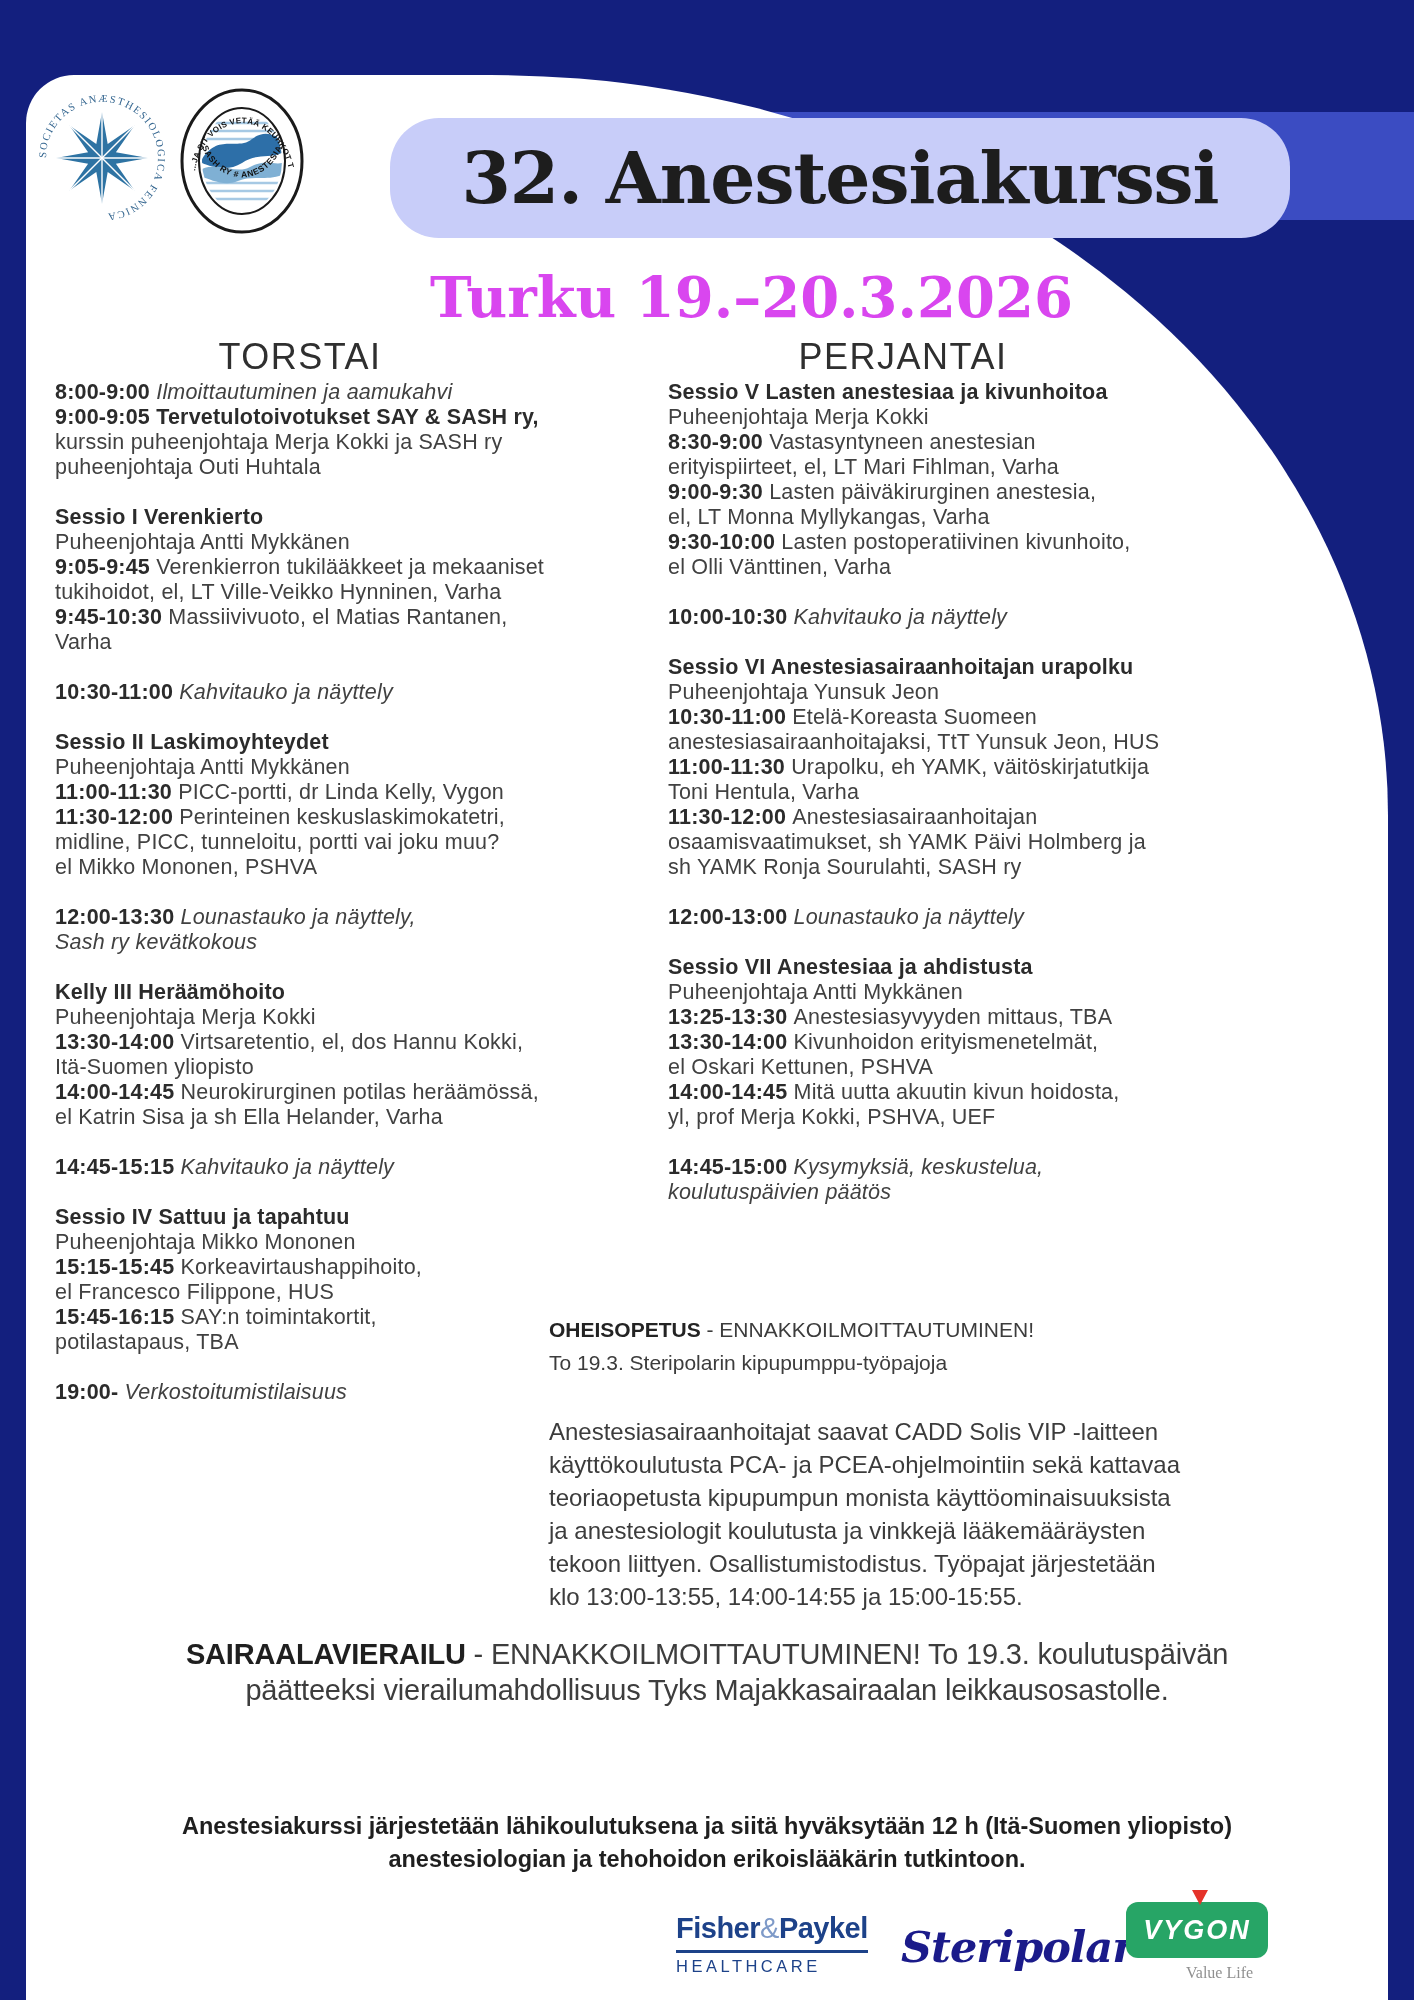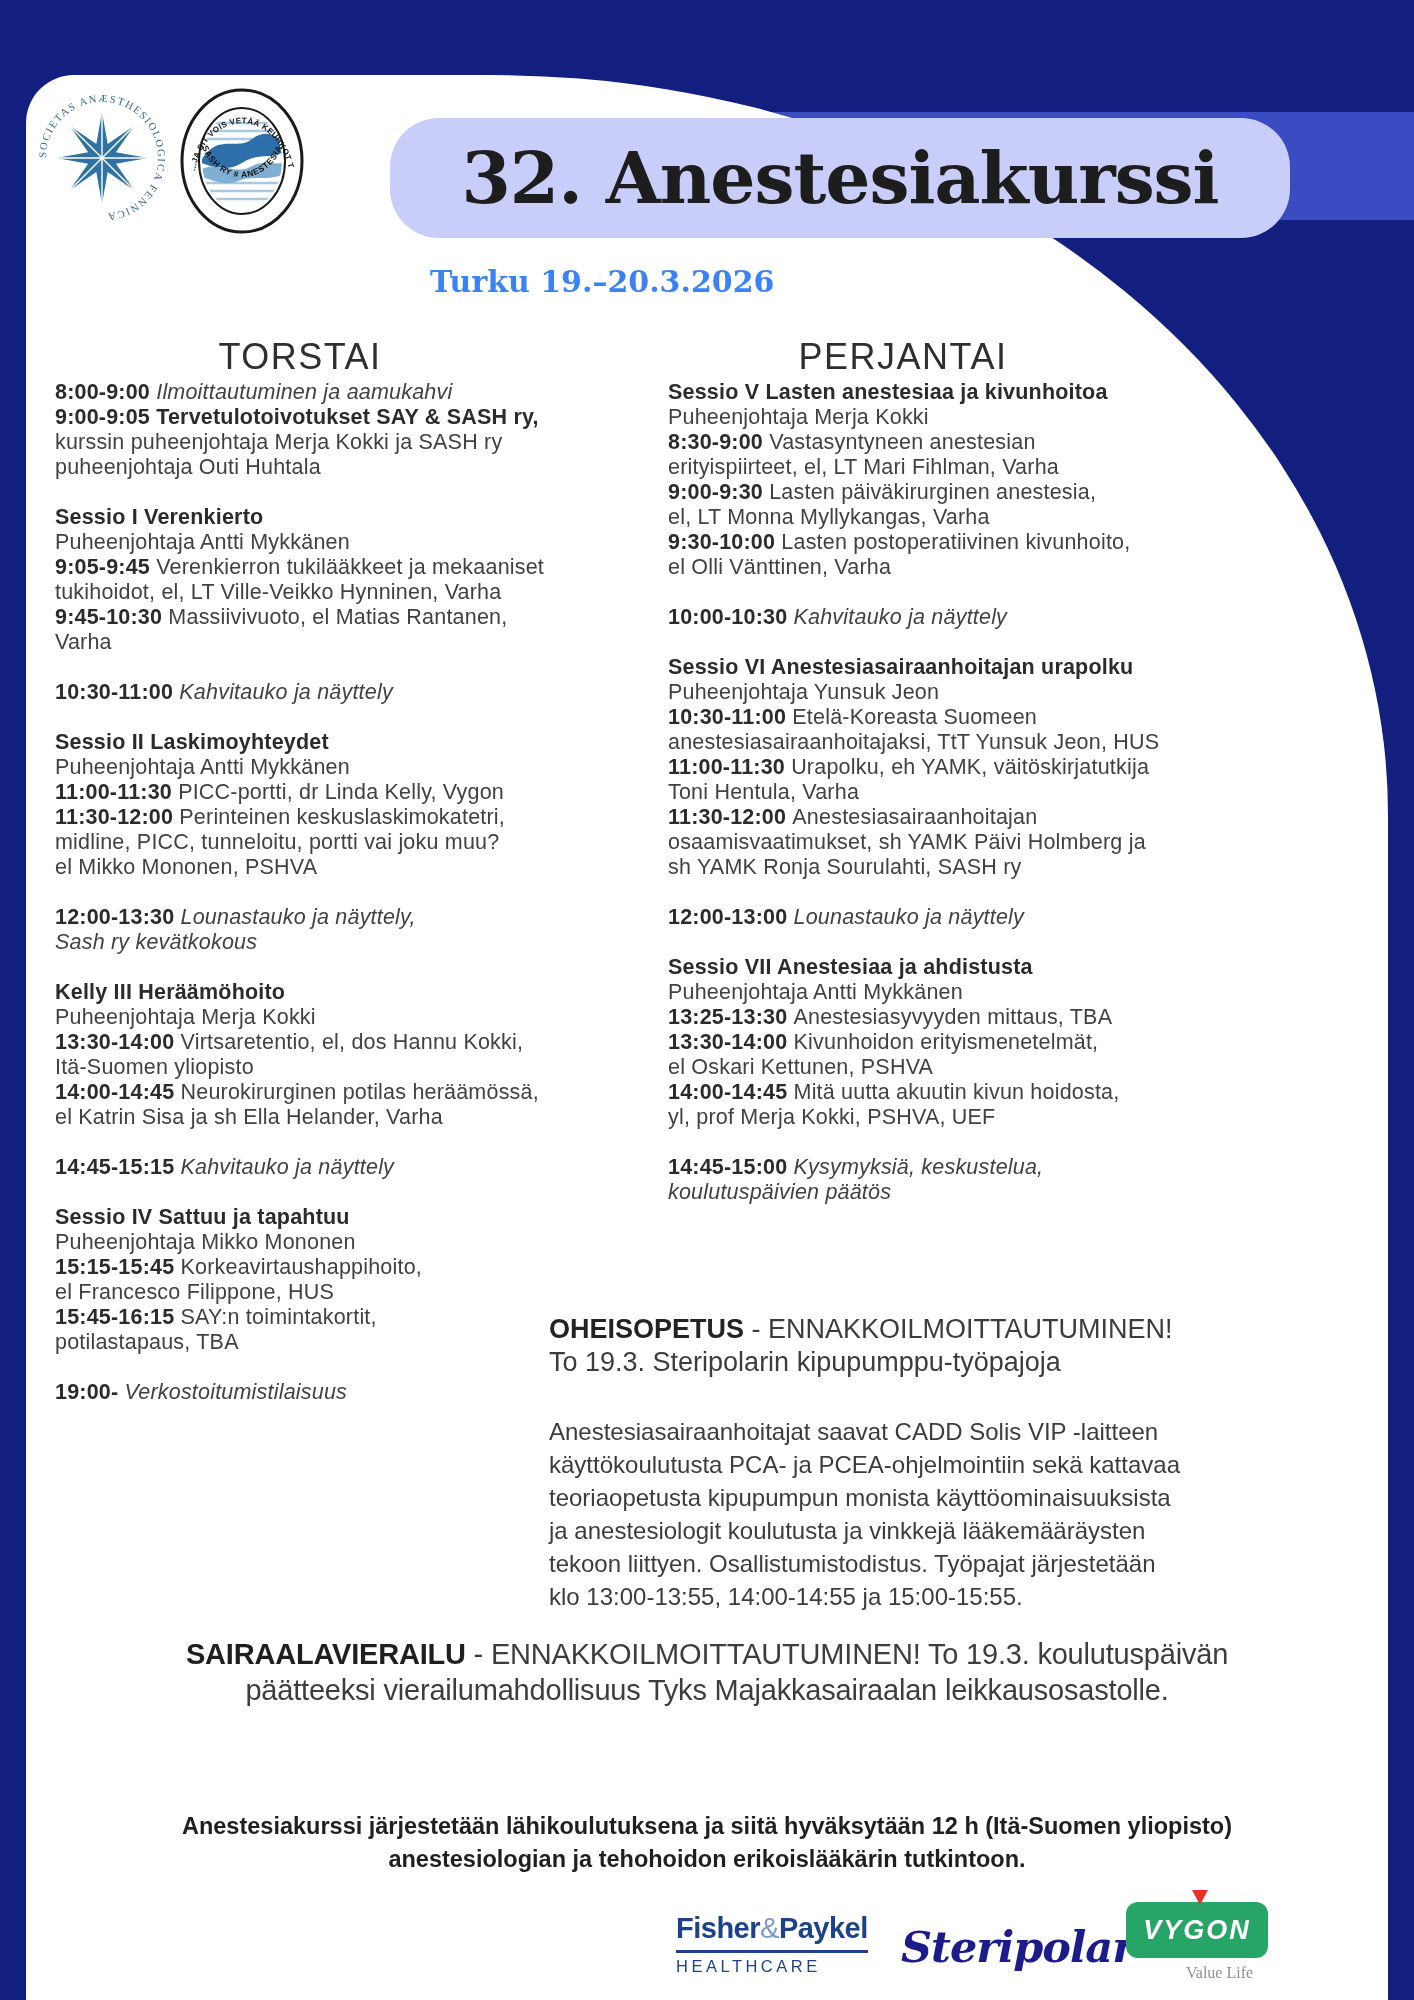--- a/index.html
+++ b/index.html
@@ -23,32 +23,32 @@
   .content{position:absolute;inset:0;z-index:3;}
 
   .logo-say{position:absolute;left:36px;top:92px;}
   .logo-sash{position:absolute;left:180px;top:88px;}
 
   .pill{position:absolute;left:390px;top:118px;width:900px;height:120px;border-radius:49px;
     background:var(--lavender);display:flex;align-items:center;justify-content:center;}
   .title{font-family:"DejaVu Serif",serif;font-weight:700;font-size:71px;color:var(--ink);
     letter-spacing:-1px;white-space:nowrap;}
   .subtitle{position:absolute;left:430px;top:264px;width:490px;text-align:left;
-    font-family:"DejaVu Serif",serif;font-weight:700;font-size:30px;color:#3b82f6;white-space:nowrap;}
+    font-family:"DejaVu Serif",serif;font-weight:700;font-size:56px;color:#d946ef;white-space:nowrap;}
 
   .col{position:absolute;top:336px;}
   .col-thu{left:55px;width:490px;}
   .col-fri{left:668px;width:470px;}
   .day-heading{height:44px;text-align:center;font-size:36px;letter-spacing:1.5px;color:#2f2f2f;font-weight:400;}
   .line{font-size:21.5px;line-height:25px;height:25px;color:var(--body);letter-spacing:0.2px;white-space:nowrap;}
   .line .b{font-weight:700;color:var(--bodyb);}
   .line .i{font-style:italic;}
 
   .oheis{position:absolute;left:549px;top:1313px;width:700px;color:#3c3c3c;}
-  .oheis-line{font-size:27px;line-height:33px;white-space:nowrap;}
+  .oheis-line{font-size:21px;line-height:33px;white-space:nowrap;}
   .oheis-line .b{font-weight:700;color:#232323;}
   .oheis-para{margin-top:36px;font-size:24px;line-height:33px;}
   .oheis-para .tline{white-space:nowrap;}
 
   .sairaala{position:absolute;left:26px;top:1636px;width:1362px;text-align:center;
     font-size:29px;line-height:36px;color:#3d3d3d;letter-spacing:-0.2px;}
   .sairaala .b{font-weight:700;color:#1f1f1f;}
 
   .credit{position:absolute;left:26px;top:1810px;width:1362px;text-align:center;
     font-size:23.5px;line-height:33px;font-weight:700;color:#1f1f1f;}

